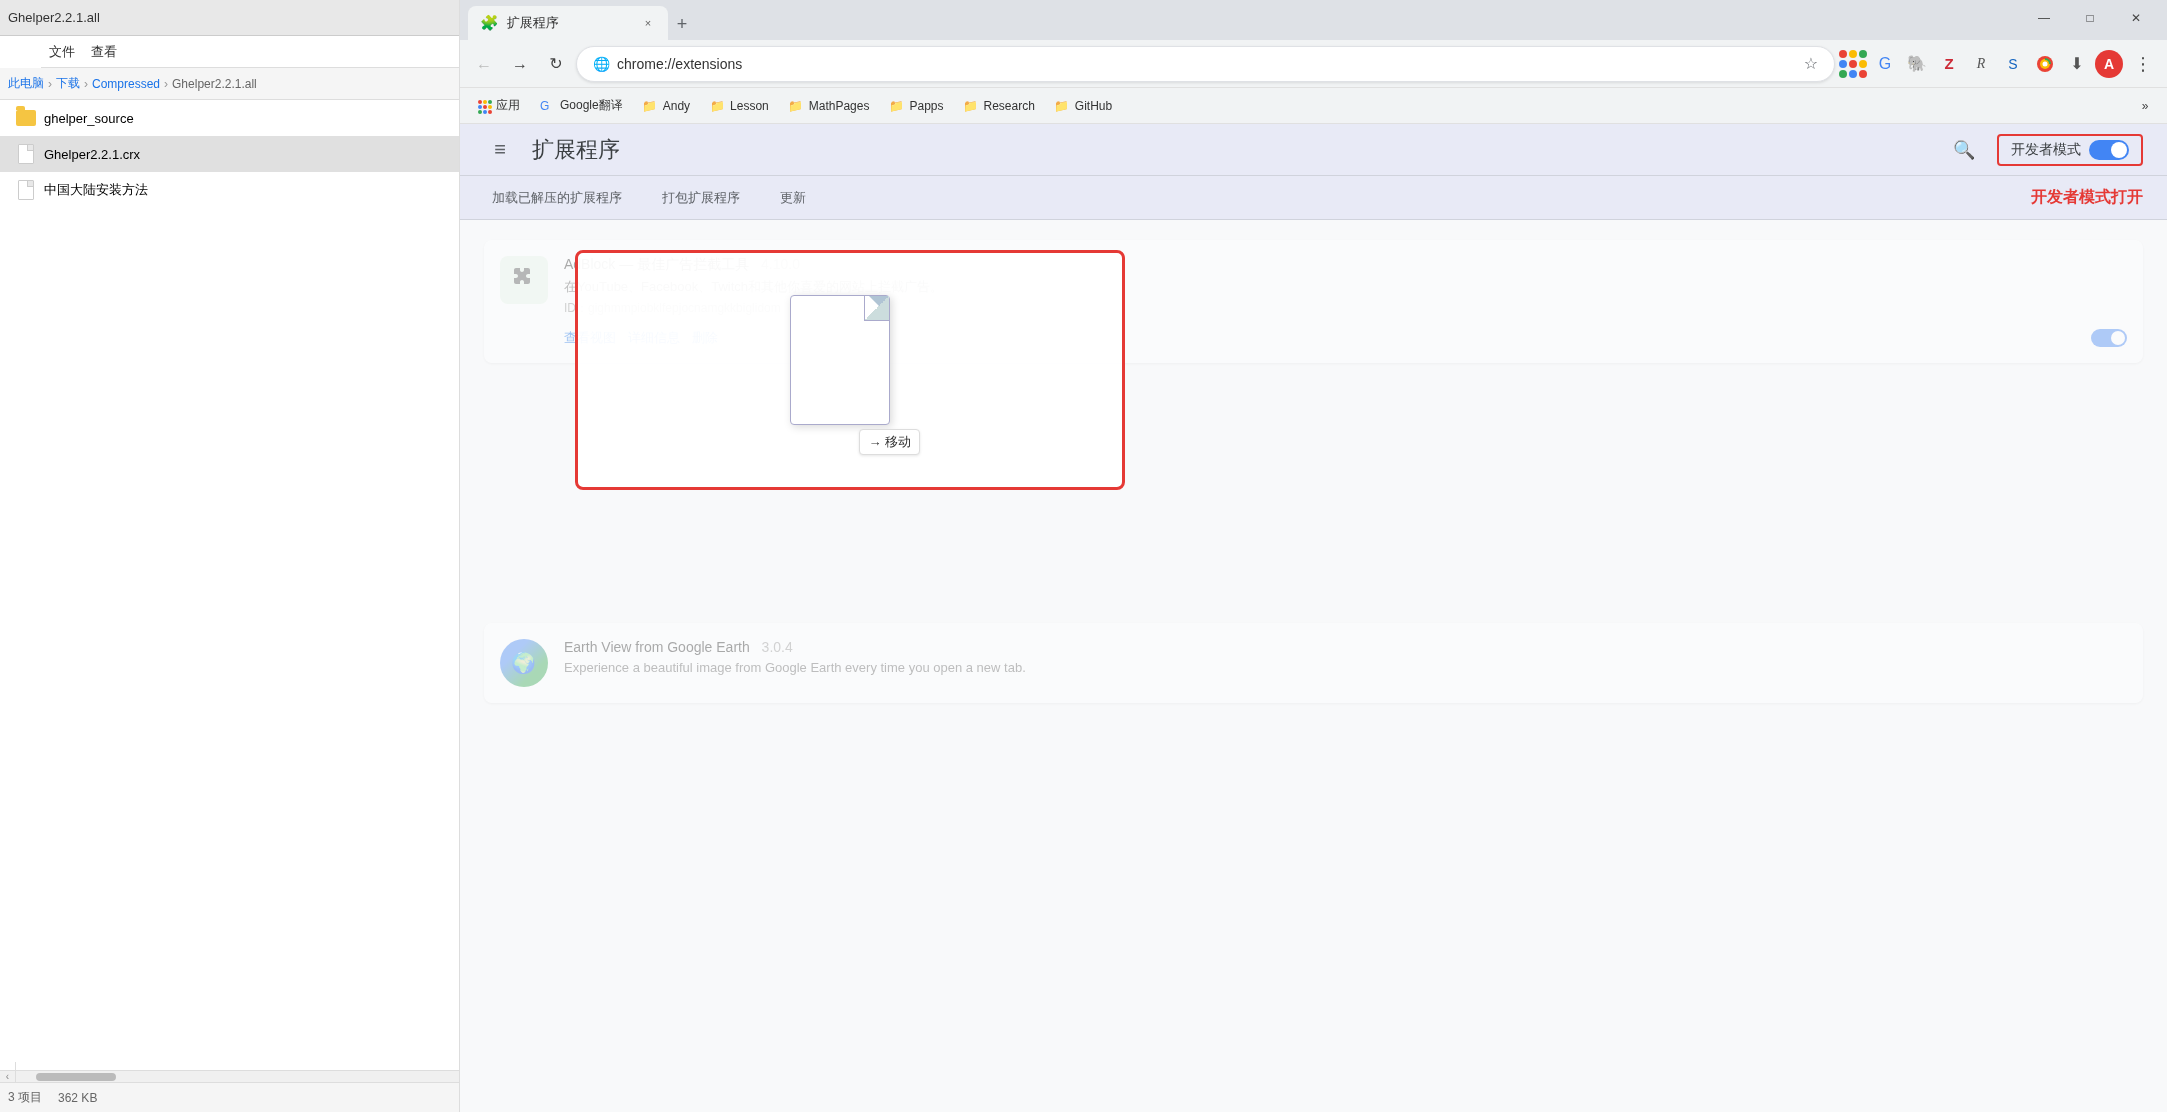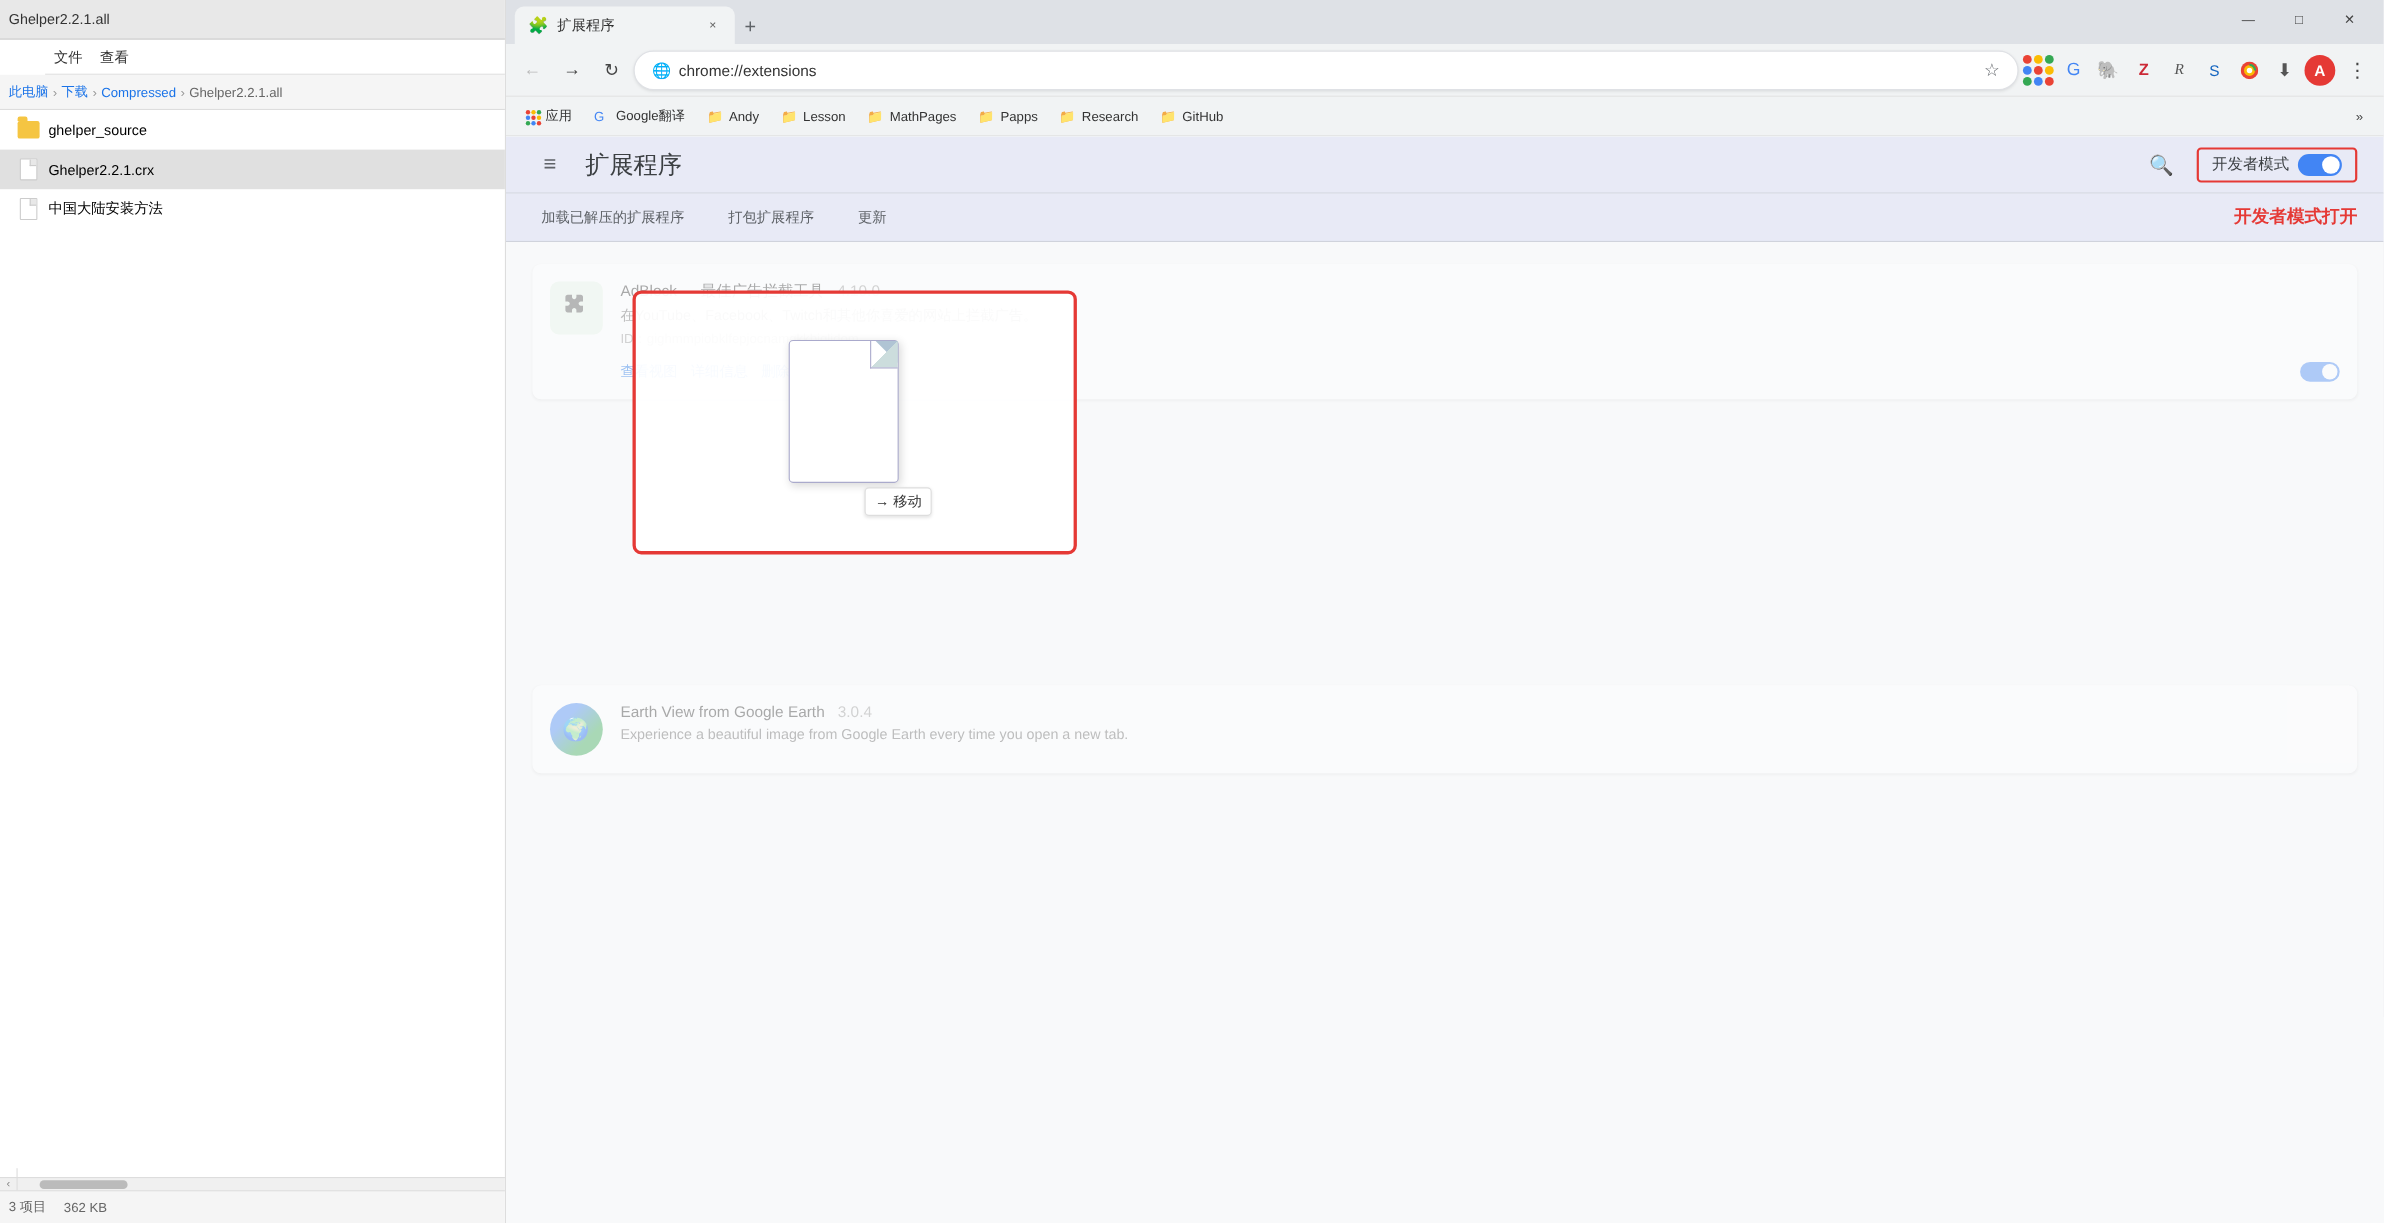--- a/index.html
+++ b/index.html
@@ -483,22 +483,22 @@
       flex: 1;
       padding: 20px 24px;
       overflow-y: auto;
       position: relative;
     }
 
     
     .drag-drop-overlay {
       position: absolute;
       left: 115px;
-      top: 44px;
-      width: 404px;
+      top: 30px;
+      width: 550px;
       height: 240px;
       border: 3px solid #e53935;
       border-radius: 8px;
       background: rgba(255,255,255,0.92);
       display: flex;
       flex-direction: row;
       align-items: center;
       justify-content: center;
       z-index: 10;
       gap: 20px;

